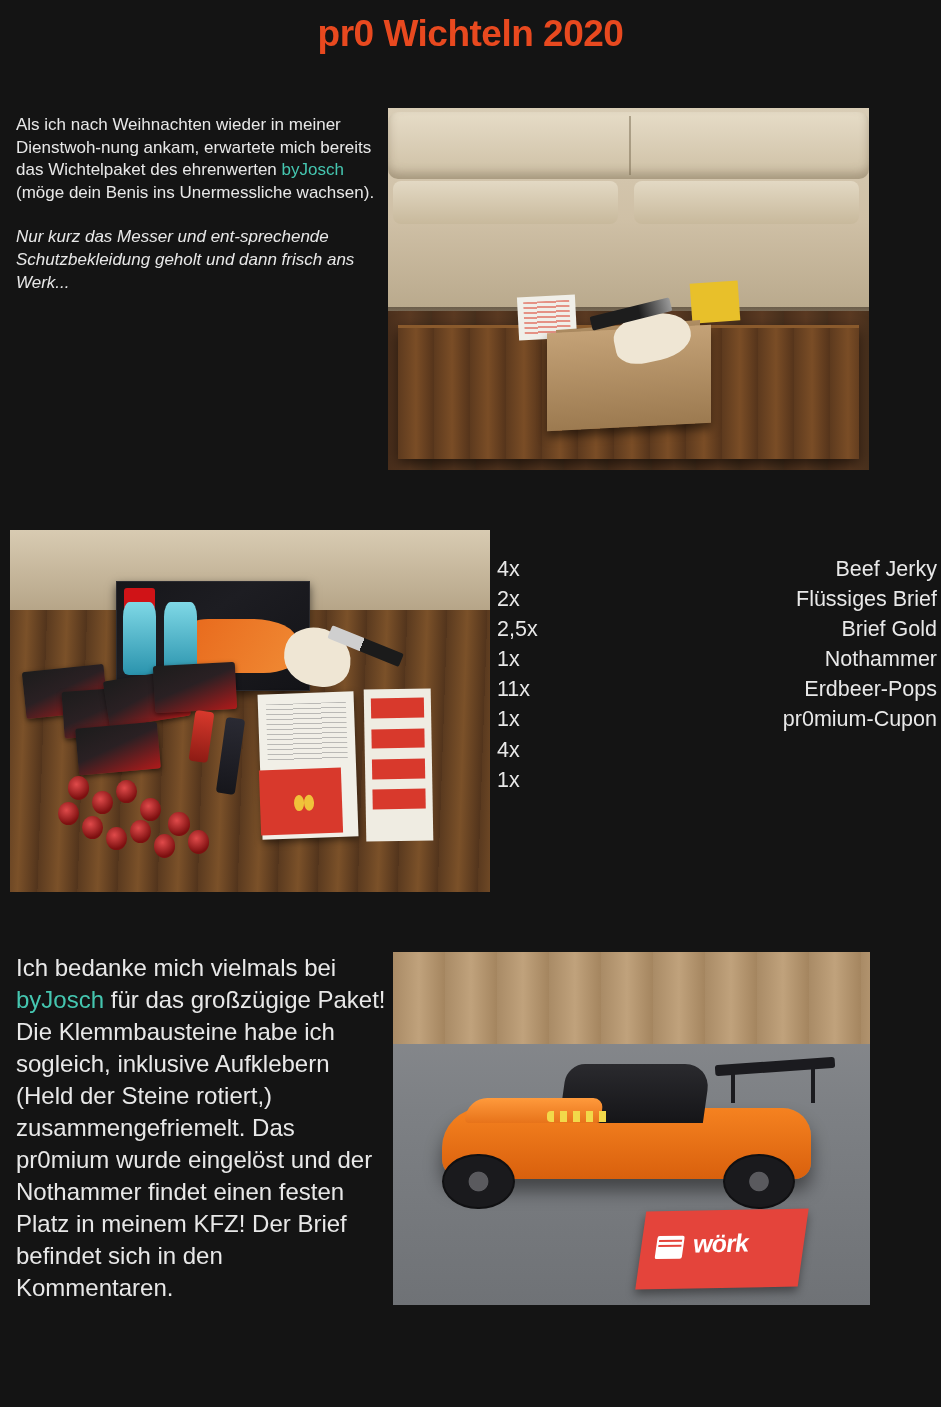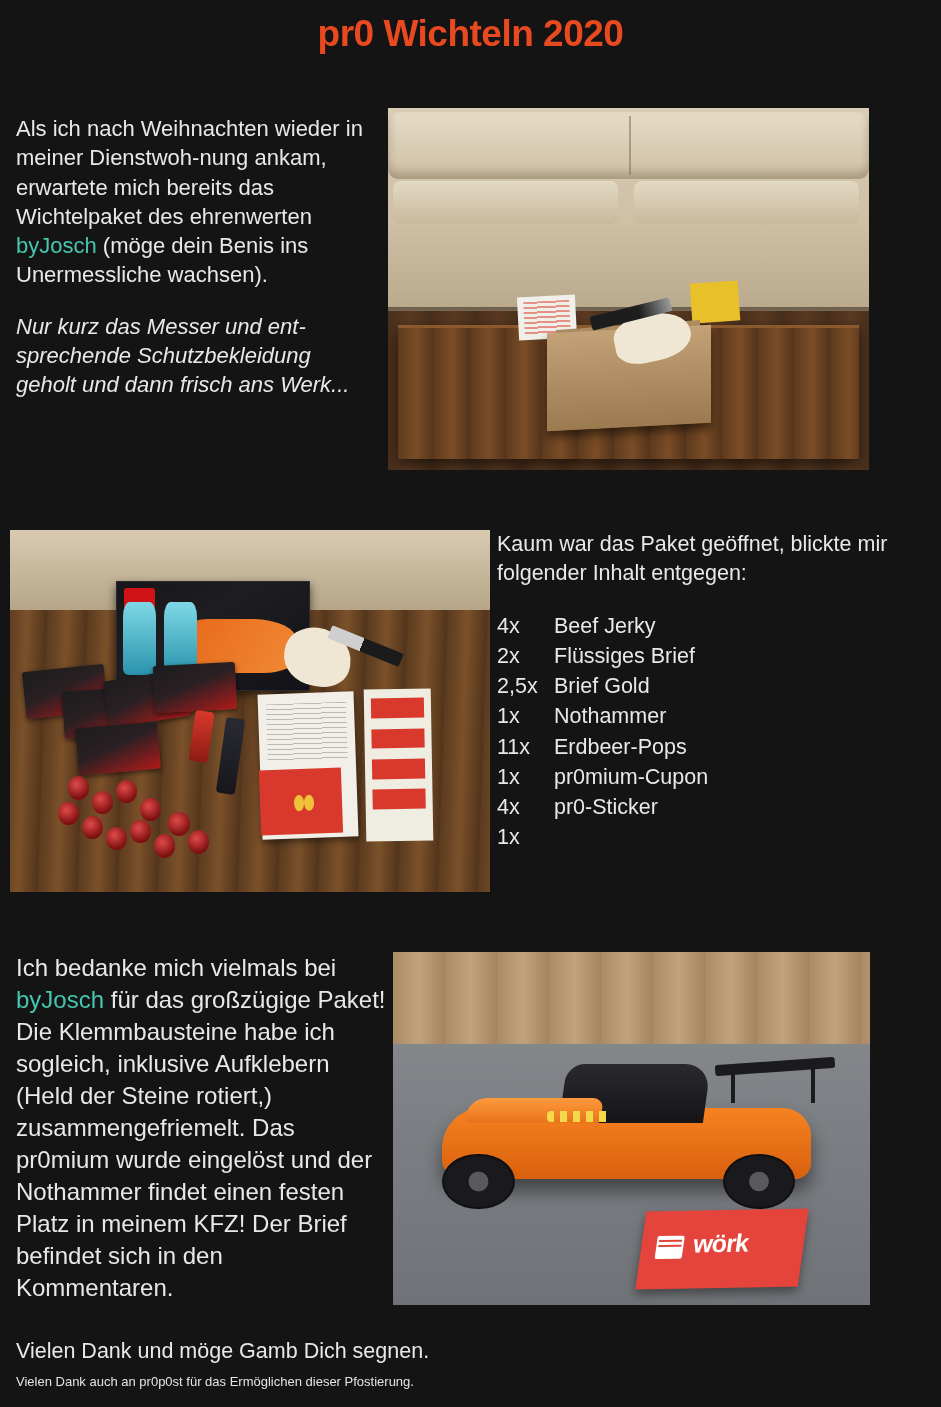--- a/index.html
+++ b/index.html
@@ -38,21 +38,21 @@
     top: 104px;
     left: 0;
     width: 941px;
     height: 365px;
   }
   .sec1 .textcol {
     position: absolute;
     left: 16px;
     top: 10px;
     width: 360px;
-    font-size: 22px;
+    font-size: 17px;
     line-height: 1.33;
   }
   .sec1 .p2 { margin-top: 22px; font-style: italic; }
 
   .photo {
     position: absolute;
     overflow: hidden;
     background: #2b2b2b;
   }
 
@@ -93,20 +93,21 @@
     display: flex;
     line-height: 1.40;
     font-size: 21.5px;
   }
   .itemrow .qty {
     width: 57px;
     flex: none;
   }
   .itemrow .nm {
     flex: 1;
+    text-align: right;
   }
 
   
   .sec3 {
     position: absolute;
     top: 948px;
     left: 0;
     width: 941px;
     height: 350px;
   }
@@ -462,21 +463,20 @@
       <div class="pops" style="left:15%; top:79%;"></div>
       <div class="pops" style="left:20%; top:82%;"></div>
       <div class="pops" style="left:25%; top:80%;"></div>
       <div class="pops" style="left:30%; top:84%;"></div>
       <div class="pops" style="left:10%; top:75%;"></div>
       <div class="pops" style="left:33%; top:78%;"></div>
       <div class="pops" style="left:37%; top:83%;"></div>
     </div>
 
     <div class="textcol">
-      <div>Kaum war das Paket geöffnet, blickte mir folgender Inhalt entgegen:</div>
       <div class="itemlist">
         <div class="itemrow">
           <span class="qty">4x</span>
           <span class="nm">Beef Jerky</span>
         </div>
         <div class="itemrow">
           <span class="qty">2x</span>
           <span class="nm">Flüssiges Brief</span>
         </div>
         <div class="itemrow">
@@ -490,21 +490,20 @@
         <div class="itemrow">
           <span class="qty">11x</span>
           <span class="nm">Erdbeer-Pops</span>
         </div>
         <div class="itemrow">
           <span class="qty">1x</span>
           <span class="nm">pr0mium-Cupon</span>
         </div>
         <div class="itemrow">
           <span class="qty">4x</span>
-          <span class="nm">pr0-Sticker</span>
         </div>
         <div class="itemrow">
           <span class="qty">1x</span>
         </div>
       </div>
     </div>
   </div>
 
   <div class="sec3">
     <div class="textcol">
@@ -525,18 +524,14 @@
         <div class="wheel wh-front"></div>
         <div class="wheel wh-rear"></div>
       </div>
       <div class="worksign">
         <div class="env"></div>
         <span>wörk</span>
       </div>
     </div>
   </div>
 
-  <div class="footer">
-    <div class="thanks">Vielen Dank und möge Gamb Dich segnen.</div>
-    <div class="small">Vielen Dank auch an pr0p0st für das Ermöglichen dieser Pfostierung.</div>
-  </div>
 
 </div>
 
 </body></html>

